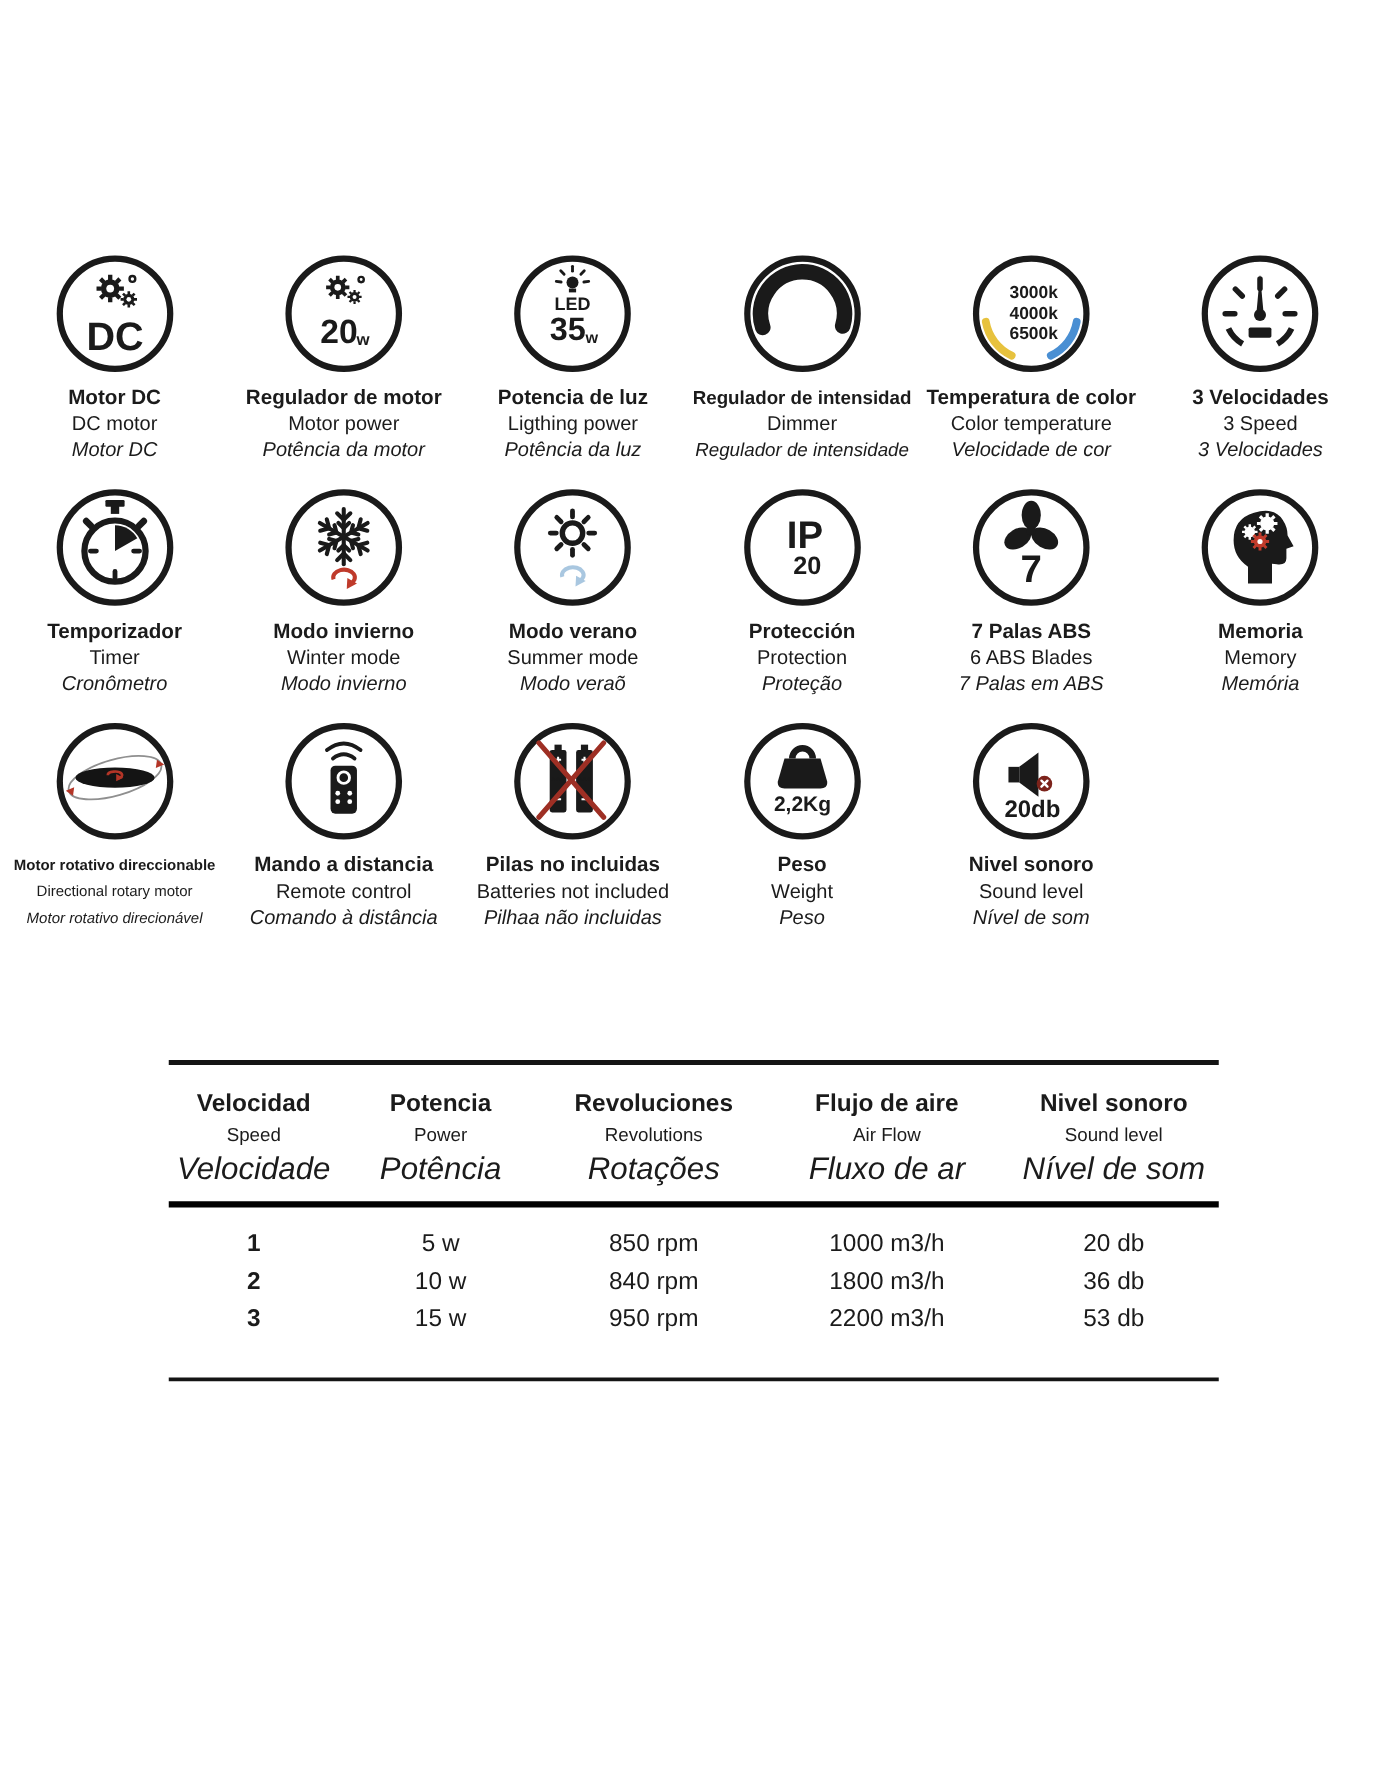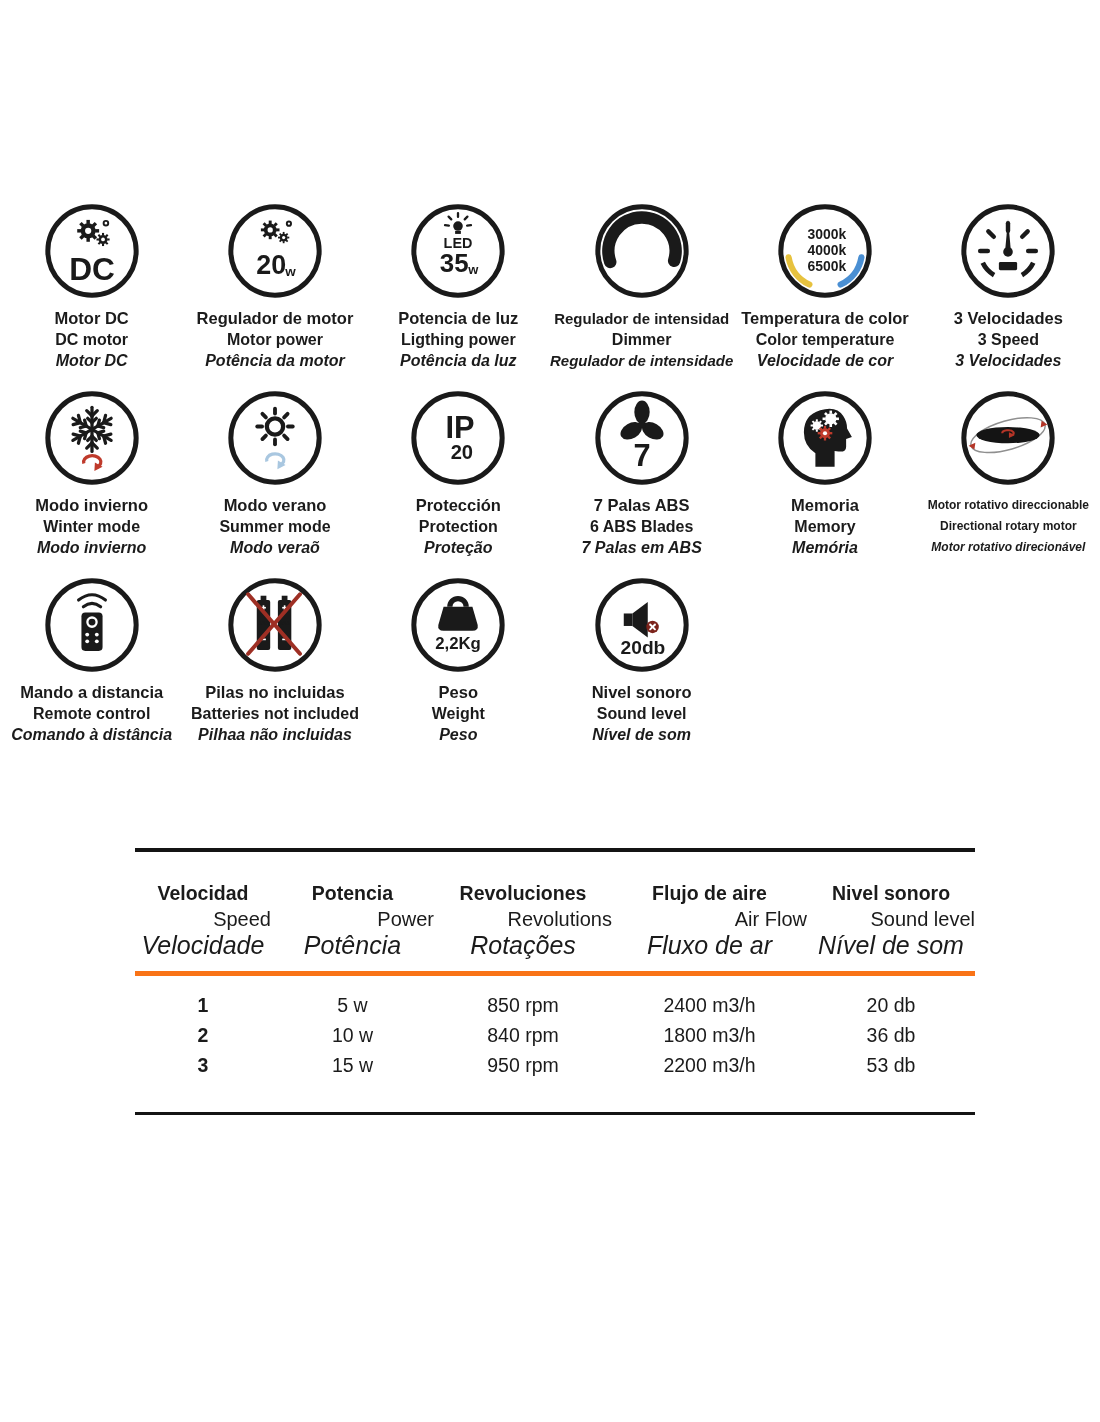--- a/index.html
+++ b/index.html
@@ -2,33 +2,33 @@
 <html><head>
 <meta charset="utf-8">
 <style>
   html,body{margin:0;padding:0;background:#fff;}
   #page{position:relative;width:1100px;height:1422px;background:#ffffff;overflow:hidden;
         font-family:"Liberation Sans",sans-serif;color:#1b1b1b;}
   .features{position:absolute;top:203px;left:0;width:1100px;display:grid;
             grid-template-columns:repeat(6,1fr);row-gap:19px;}
   .feature{display:flex;flex-direction:column;align-items:center;text-align:center;}
   .feature svg{width:96px;height:96px;margin-bottom:9px;flex:0 0 auto;}
-  .lbl{line-height:21px;white-space:nowrap;font-size:16px;font-weight:bold;}
+  .lbl{line-height:21px;white-space:nowrap;font-size:16px;}
   .lbl.es{font-weight:bold;font-size:16.5px;}
   .lbl.pt{font-style:italic;}
   .lbl.snug{font-size:15px;}
   .lbl.tight{font-size:12px;}
   .icongfx .ring{fill:none;stroke:#1a1a1a;stroke-width:5.2;}
   .icongfx text{font-family:"Liberation Sans",sans-serif;font-weight:bold;fill:#1a1a1a;text-anchor:middle;}
   .spec-table{position:absolute;top:848px;left:135px;width:840px;
               border-top:4px solid #141414;border-bottom:3px solid #141414;}
   .t-head{display:grid;grid-template-columns:136px 163px 178px 195px 168px;
-          padding:28px 0 13px;border-bottom:5px solid #f97316;text-align:center;}
+          padding:18px 0 13px;border-bottom:5px solid #000000;text-align:center;}
   .th .l1{font-weight:bold;font-size:19.5px;line-height:26px;white-space:nowrap;}
-  .th .l2{font-size:20px;line-height:26px;white-space:nowrap;text-align:right;}
+  .th .l2{font-size:15px;line-height:26px;white-space:nowrap;}
   .th .l3{font-size:25px;font-style:italic;line-height:26px;white-space:nowrap;}
   .t-body{padding:14px 0 32px;}
   .t-row{display:grid;grid-template-columns:136px 163px 178px 195px 168px;
          text-align:center;font-size:19.5px;line-height:30px;}
   .t-row .c0{font-weight:bold;}
 </style>
 </head>
 <body>
 
 <div id="page">
@@ -155,20 +155,41 @@
         <path d="M76.3,62.3 A29,29 0 0 1 64.5,75.1" fill="none" stroke="#1a1a1a" stroke-width="5"></path>
         <polygon points="50,17 46.7,53 53.3,53" fill="#1a1a1a"></polygon>
         <circle cx="50" cy="51" r="5" fill="#1a1a1a"></circle>
         <rect x="40.5" y="61.5" width="19" height="8.5" rx="1.5" fill="#1a1a1a"></rect>
       </svg>
       <div class="lbl es">3 Velocidades</div>
       <div class="lbl en">3 Speed</div>
       <div class="lbl pt">3 Velocidades</div>
     </div>
 
+    <div class="feature">
+      <svg class="icongfx" viewBox="0 0 100 100">
+        <circle class="ring" cx="50" cy="50" r="46"></circle>
+        <rect x="42" y="10.5" width="16" height="5.5" rx="1" fill="#1a1a1a"></rect>
+        <rect x="46.5" y="15" width="7" height="7" fill="#1a1a1a"></rect>
+        <g stroke="#1a1a1a" stroke-width="5.5" stroke-linecap="round">
+          <line x1="30" y1="32" x2="26" y2="28"></line>
+            <line x1="70" y1="32" x2="74" y2="28"></line>
+        </g>
+        <circle cx="50" cy="53" r="25.5" fill="none" stroke="#1a1a1a" stroke-width="5.2"></circle>
+        <path d="M50,53 L50,31.5 A21.5,21.5 0 0 1 68.6,42.3 Z" fill="#1a1a1a"></path>
+        <g stroke="#1a1a1a" stroke-width="4" stroke-linecap="round">
+          <line x1="29.5" y1="53" x2="34.5" y2="53"></line>
+            <line x1="65.5" y1="53" x2="70.5" y2="53"></line>
+          <line x1="50" y1="70" x2="50" y2="75"></line>
+        </g>
+      </svg>
+      <div class="lbl es">Temporizador</div>
+      <div class="lbl en">Timer</div>
+      <div class="lbl pt">Cronômetro</div>
+    </div>
 
     <div class="feature">
       <svg class="icongfx" viewBox="0 0 100 100">
         <circle class="ring" cx="50" cy="50" r="46"></circle>
         <g color="#1a1a1a" transform="translate(50,41)">
           <use href="#flake-arm"></use>
             <use href="#flake-arm" transform="rotate(60)"></use>
           <use href="#flake-arm" transform="rotate(120)"></use>
             <use href="#flake-arm" transform="rotate(180)"></use>
           <use href="#flake-arm" transform="rotate(240)"></use>
@@ -367,21 +388,21 @@
         <div class="l1">Nivel sonoro</div>
         <div class="l2">Sound level</div>
         <div class="l3">Nível de som</div>
       </div>
     </div>
     <div class="t-body">
       <div class="t-row">
         <div class="c0">1</div>
         <div>5 w</div>
         <div>850 rpm</div>
-        <div>2400 m3/h</div>
+        <div>1000 m3/h</div>
         <div>20 db</div>
       </div>
       <div class="t-row">
         <div class="c0">2</div>
         <div>10 w</div>
         <div>840 rpm</div>
         <div>1800 m3/h</div>
         <div>36 db</div>
       </div>
       <div class="t-row">

